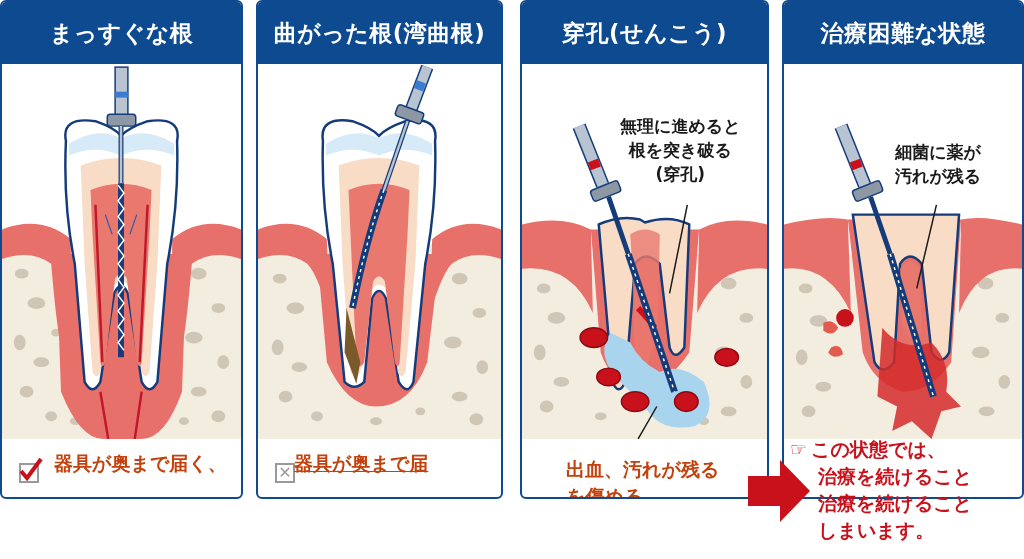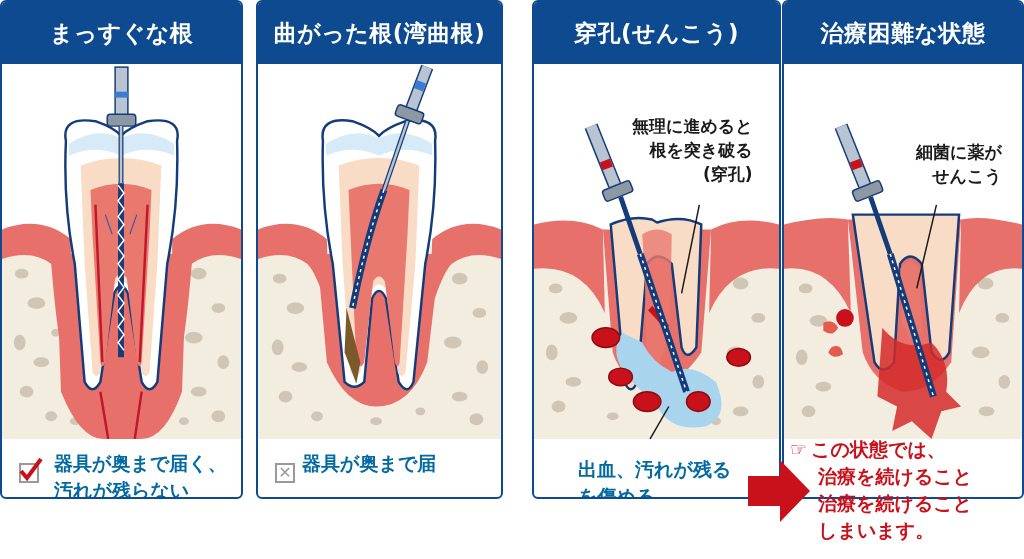--- a/index.html
+++ b/index.html
@@ -15,21 +15,21 @@
     background: #0d4a8f; color: #ffffff;
     display: flex; align-items: center; justify-content: center;
     font-size: 23px; font-weight: bold; letter-spacing: 0.5px;
   }
   .panel .illus {
     position: absolute; left: 0; right: 0; top: 62px; height: 378px;
   }
   .panel .illus svg { width: 100%; height: 100%; display: block; }
   .caption {
     position: absolute; left: 0; right: 0; top: 448px;
-    font-size: 19px; font-weight: bold; line-height: 27px; color: #0369a1;
+    font-size: 19px; font-weight: bold; line-height: 27px; color: #c2410c;
   }
   .caption .line { display: block; white-space: nowrap; }
   .check-box {
     position: absolute; width: 20px; height: 20px; border: 2px solid #9a9a9a; background: #fff;
   }
   .label-text {
     position: absolute; font-size: 17px; font-weight: bold; line-height: 24px; color: #1a1a1a;
     text-align: center; white-space: nowrap;
   }
   .label-text .line { display: block; }
@@ -92,21 +92,20 @@
       <path d="M118 120 L124 128 L118 136 L124 144 L118 152 L124 160 L118 168 L124 176 L118 184 L124 192 L118 200 L124 208 L118 216 L124 224 L118 232 L124 240 L118 248 L124 256 L118 264 L124 272 L118 280 L124 288" stroke="#ffffff" stroke-width="1.5" fill="none"></path>
     </svg>
   </div>
   <div class="check-box" style="left:17px; top:461px;">
     <svg viewBox="0 0 20 20" width="20" height="20" style="position:absolute; left:-2px; top:-4px; overflow:visible;">
       <path d="M2 10 L8 17 L22 -2" stroke="#c8111b" stroke-width="4" fill="none"></path>
     </svg>
   </div>
   <div class="caption" style="left:52px;">
     <span class="line">器具が奥まで届く、</span>
-    <span class="line">汚れが残らない</span>
   </div>
 </div>
 
 <div class="panel" style="left:256px; width:247px;">
   <div class="header">曲がった根(湾曲根)</div>
   <div class="illus">
     <svg viewBox="0 0 247 378">
       <rect x="0" y="0" width="247" height="378" fill="#ffffff"></rect>
       <rect x="0" y="180" width="247" height="198" fill="#f3ede0"></rect>
       <g fill="#cfc6b6">
@@ -139,26 +138,26 @@
       <line x1="172" y1="0" x2="155" y2="45" stroke="#b9c4d2" stroke-width="10"></line>
       <line x1="166" y1="15" x2="163" y2="23" stroke="#3b7bd1" stroke-width="10"></line>
       <rect x="140" y="42" width="28" height="12" rx="3" fill="#8e98a4" stroke="#143c7a" stroke-width="1.5" transform="rotate(20 154 48)"></rect>
       <line x1="152" y1="55" x2="128" y2="125" stroke="#143c7a" stroke-width="5"></line>
       <line x1="152" y1="55" x2="128" y2="125" stroke="#b9c4d2" stroke-width="2.5"></line>
       <path d="M128 125 Q110 175 96 245" stroke="#143c7a" stroke-width="7" fill="none"></path>
       <path d="M128 125 Q110 175 96 245" stroke="#ffffff" stroke-width="1.5" stroke-dasharray="3 4" fill="none"></path>
     </svg>
   </div>
   <div class="check-box" style="left:17px; top:461px; display:flex; align-items:center; justify-content:center; color:#9a9a9a; font-weight:bold; font-size:16px; line-height:16px;">✕</div>
-  <div class="caption" style="left:44px;">
+  <div class="caption" style="left:36px;text-decoration:underline;">
     <span class="line">器具が奥まで届</span>
   </div>
 </div>
 
-<div class="panel" style="left:520px; width:249px;margin-left:12px;">
+<div class="panel" style="left:520px; width:249px;">
   <div class="header">穿孔(せんこう)</div>
   <div class="illus">
     <svg viewBox="0 0 249 378">
       <rect x="0" y="0" width="249" height="378" fill="#ffffff"></rect>
       <rect x="0" y="190" width="249" height="188" fill="#f3ede0"></rect>
       <g fill="#cfc6b6">
         <ellipse cx="22" cy="225" rx="7" ry="5"></ellipse>
           <ellipse cx="35" cy="255" rx="9" ry="6"></ellipse>
         <ellipse cx="18" cy="290" rx="6" ry="8"></ellipse>
           <ellipse cx="40" cy="320" rx="8" ry="5"></ellipse>
@@ -192,21 +191,21 @@
       <line x1="72" y1="95" x2="75" y2="103" stroke="#c8111b" stroke-width="11"></line>
       <rect x="70" y="120" width="30" height="12" rx="3" fill="#8e98a4" stroke="#143c7a" stroke-width="1.5" transform="rotate(-22 85 126)"></rect>
       <line x1="88" y1="132" x2="108" y2="190" stroke="#143c7a" stroke-width="5"></line>
       <path d="M108 190 L155 330" stroke="#143c7a" stroke-width="7" fill="none"></path>
       <path d="M108 190 L155 330" stroke="#ffffff" stroke-width="1.5" stroke-dasharray="3 4" fill="none"></path>
 
       <line x1="168" y1="140" x2="150" y2="230" stroke="#1a1a1a" stroke-width="1.5"></line>
       <line x1="137" y1="345" x2="118" y2="378" stroke="#1a1a1a" stroke-width="1.5"></line>
     </svg>
   </div>
-  <div class="label-text" style="left:98px; top:112px;text-align:right;">
+  <div class="label-text" style="left:98px; top:112px;">
     <span class="line">無理に進めると</span>
     <span class="line">根を突き破る</span>
     <span class="line">(穿孔)</span>
   </div>
   <div class="caption" style="left:44px; top:454px;">
     <span class="line">出血、汚れが残る</span>
     <span class="line">を傷める</span>
   </div>
 </div>
 
@@ -241,23 +240,23 @@
       <line x1="58" y1="60" x2="82" y2="120" stroke="#143c7a" stroke-width="14"></line>
       <line x1="58" y1="60" x2="82" y2="120" stroke="#b9c4d2" stroke-width="11"></line>
       <line x1="72" y1="95" x2="75" y2="103" stroke="#c8111b" stroke-width="11"></line>
       <rect x="70" y="120" width="30" height="12" rx="3" fill="#8e98a4" stroke="#143c7a" stroke-width="1.5" transform="rotate(-22 85 126)"></rect>
       <line x1="88" y1="132" x2="108" y2="190" stroke="#143c7a" stroke-width="5"></line>
       <path d="M108 190 L152 335" stroke="#143c7a" stroke-width="7" fill="none"></path>
       <path d="M108 190 L152 335" stroke="#ffffff" stroke-width="1.5" stroke-dasharray="3 4" fill="none"></path>
       <line x1="155" y1="140" x2="135" y2="225" stroke="#1a1a1a" stroke-width="1.5"></line>
     </svg>
   </div>
-  <div class="label-text" style="left:132px; top:138px;text-align:right;">
+  <div class="label-text" style="left:111px; top:138px;">
     <span class="line">細菌に薬が</span>
-    <span class="line">せんこう</span>
+    <span class="line">汚れが残る</span>
   </div>
 </div>
 
 <div class="arrow">
   <svg viewBox="0 0 62 62" width="62" height="62">
     <path d="M0 16 L32 16 L32 0 L62 31 L32 62 L32 46 L0 46 Z" fill="#c8111b"></path>
   </svg>
 </div>
 
 <div class="warn">

